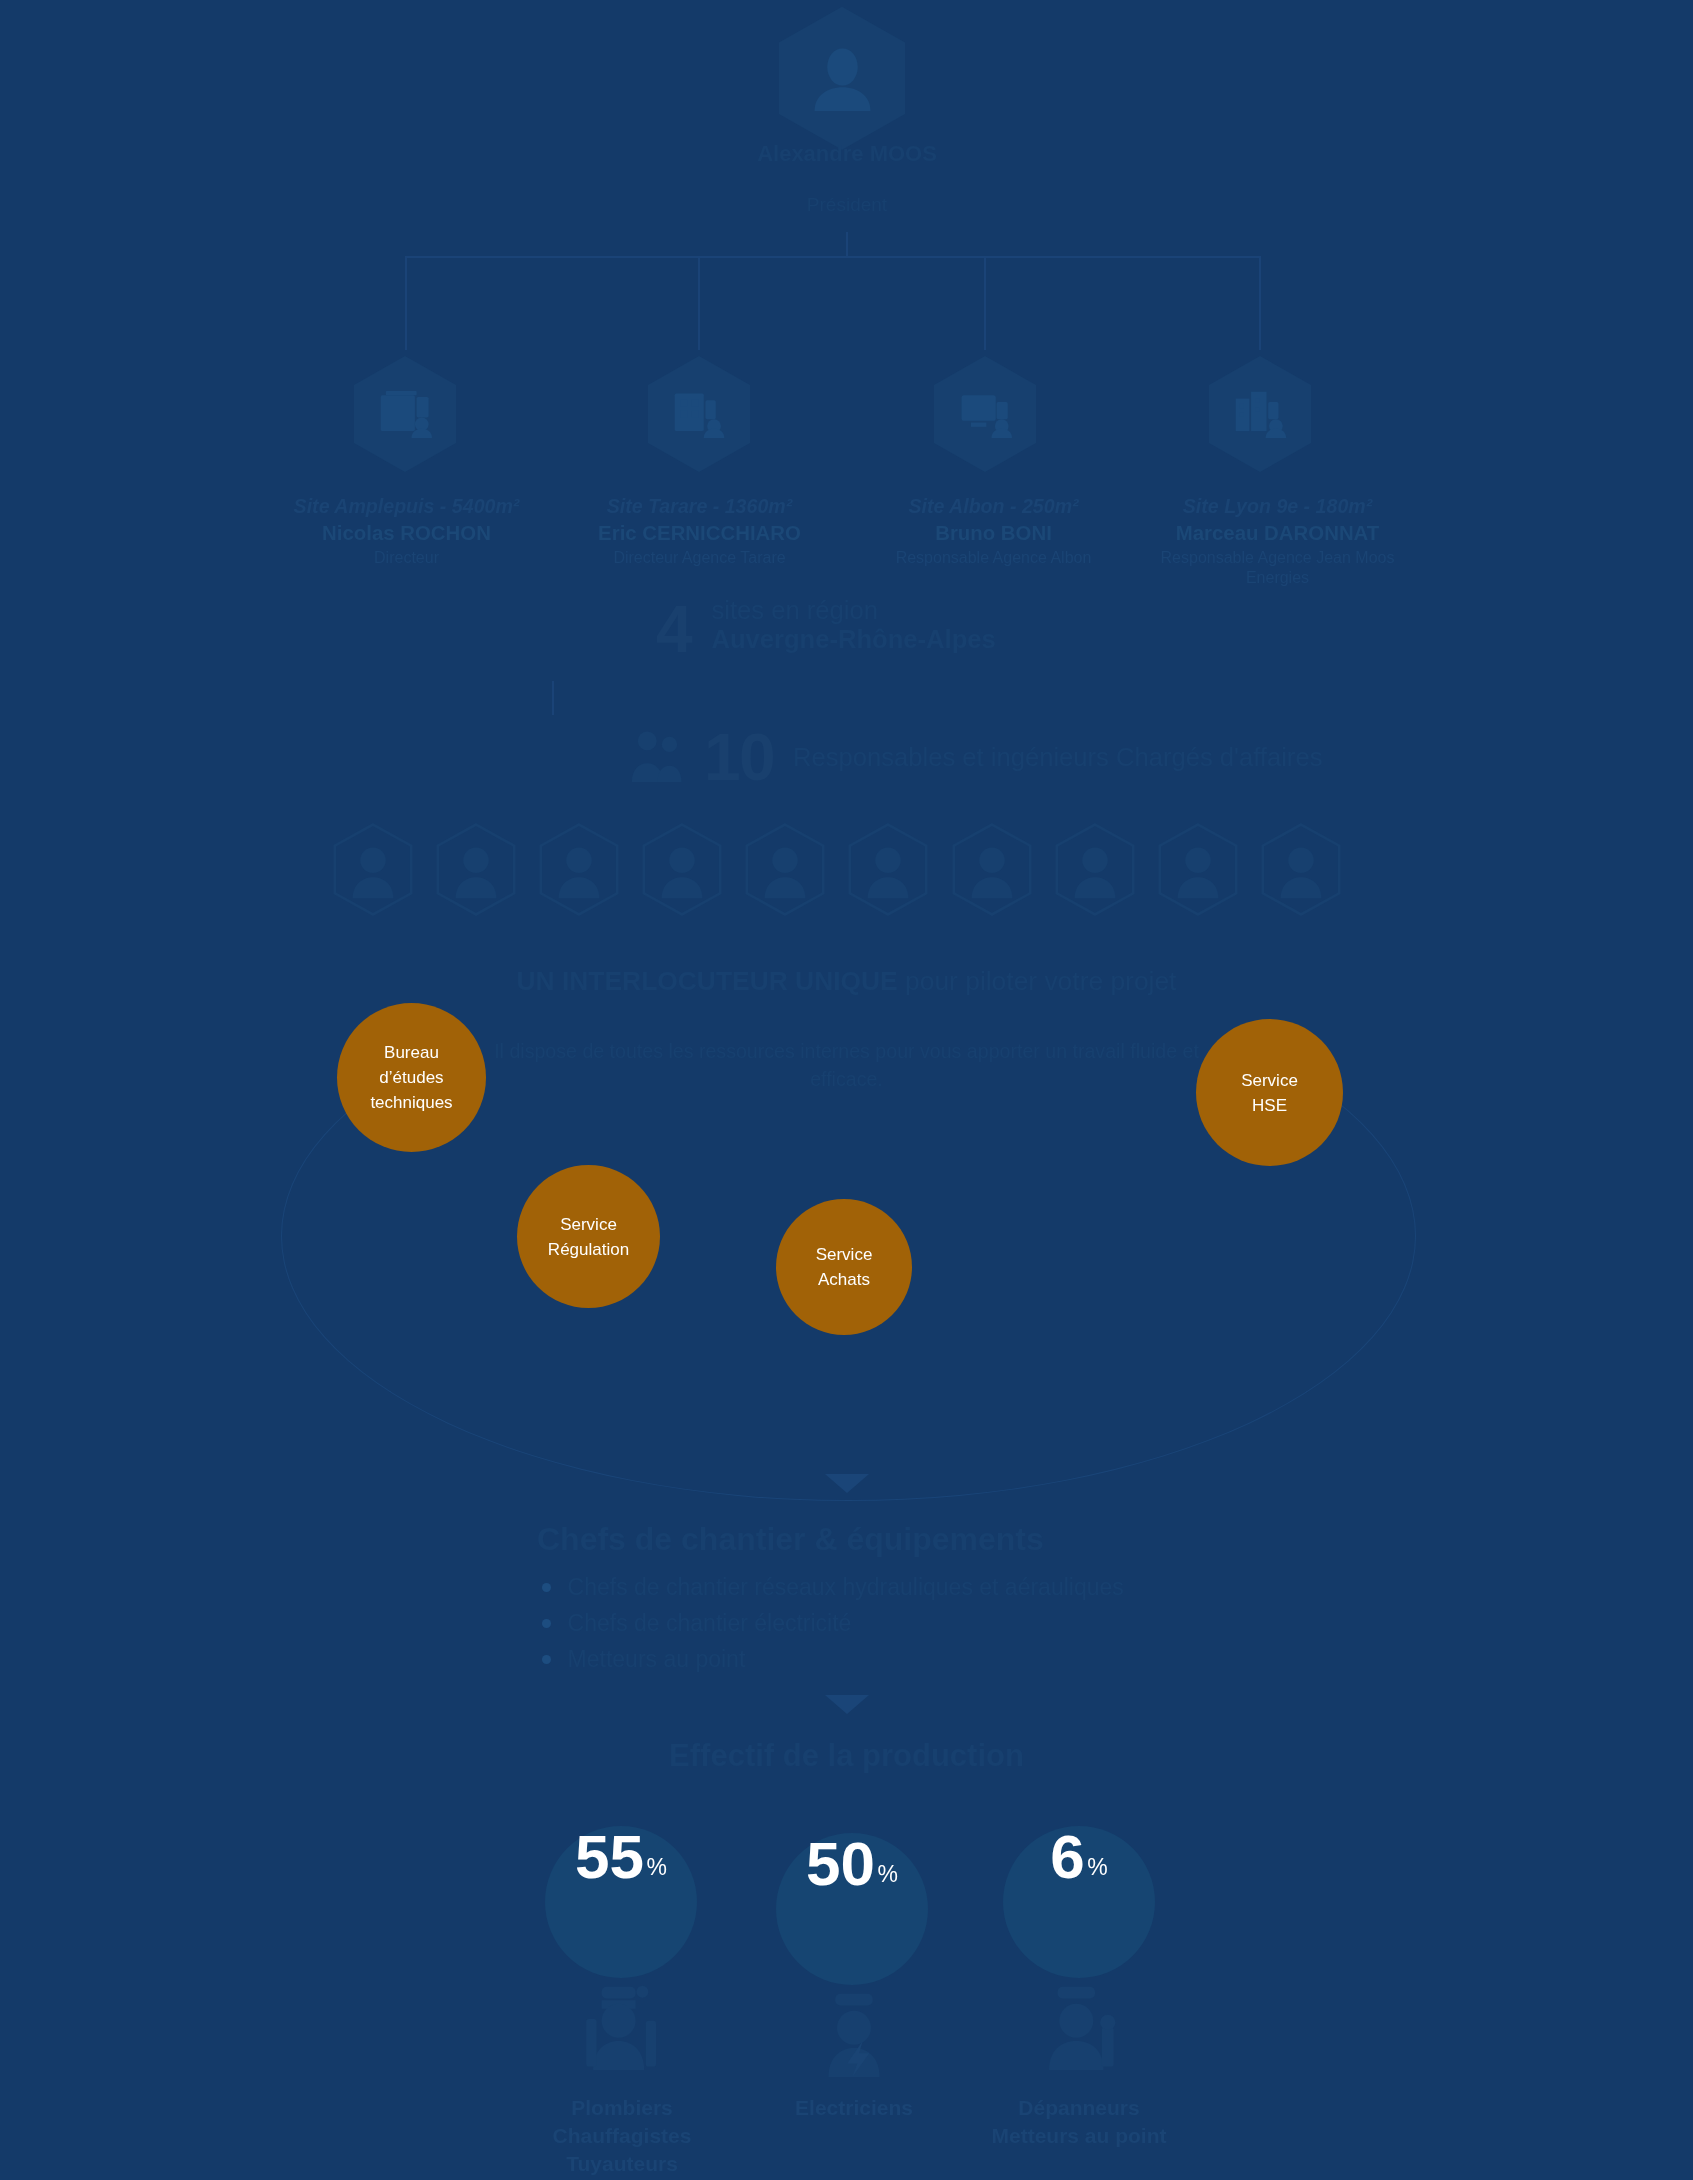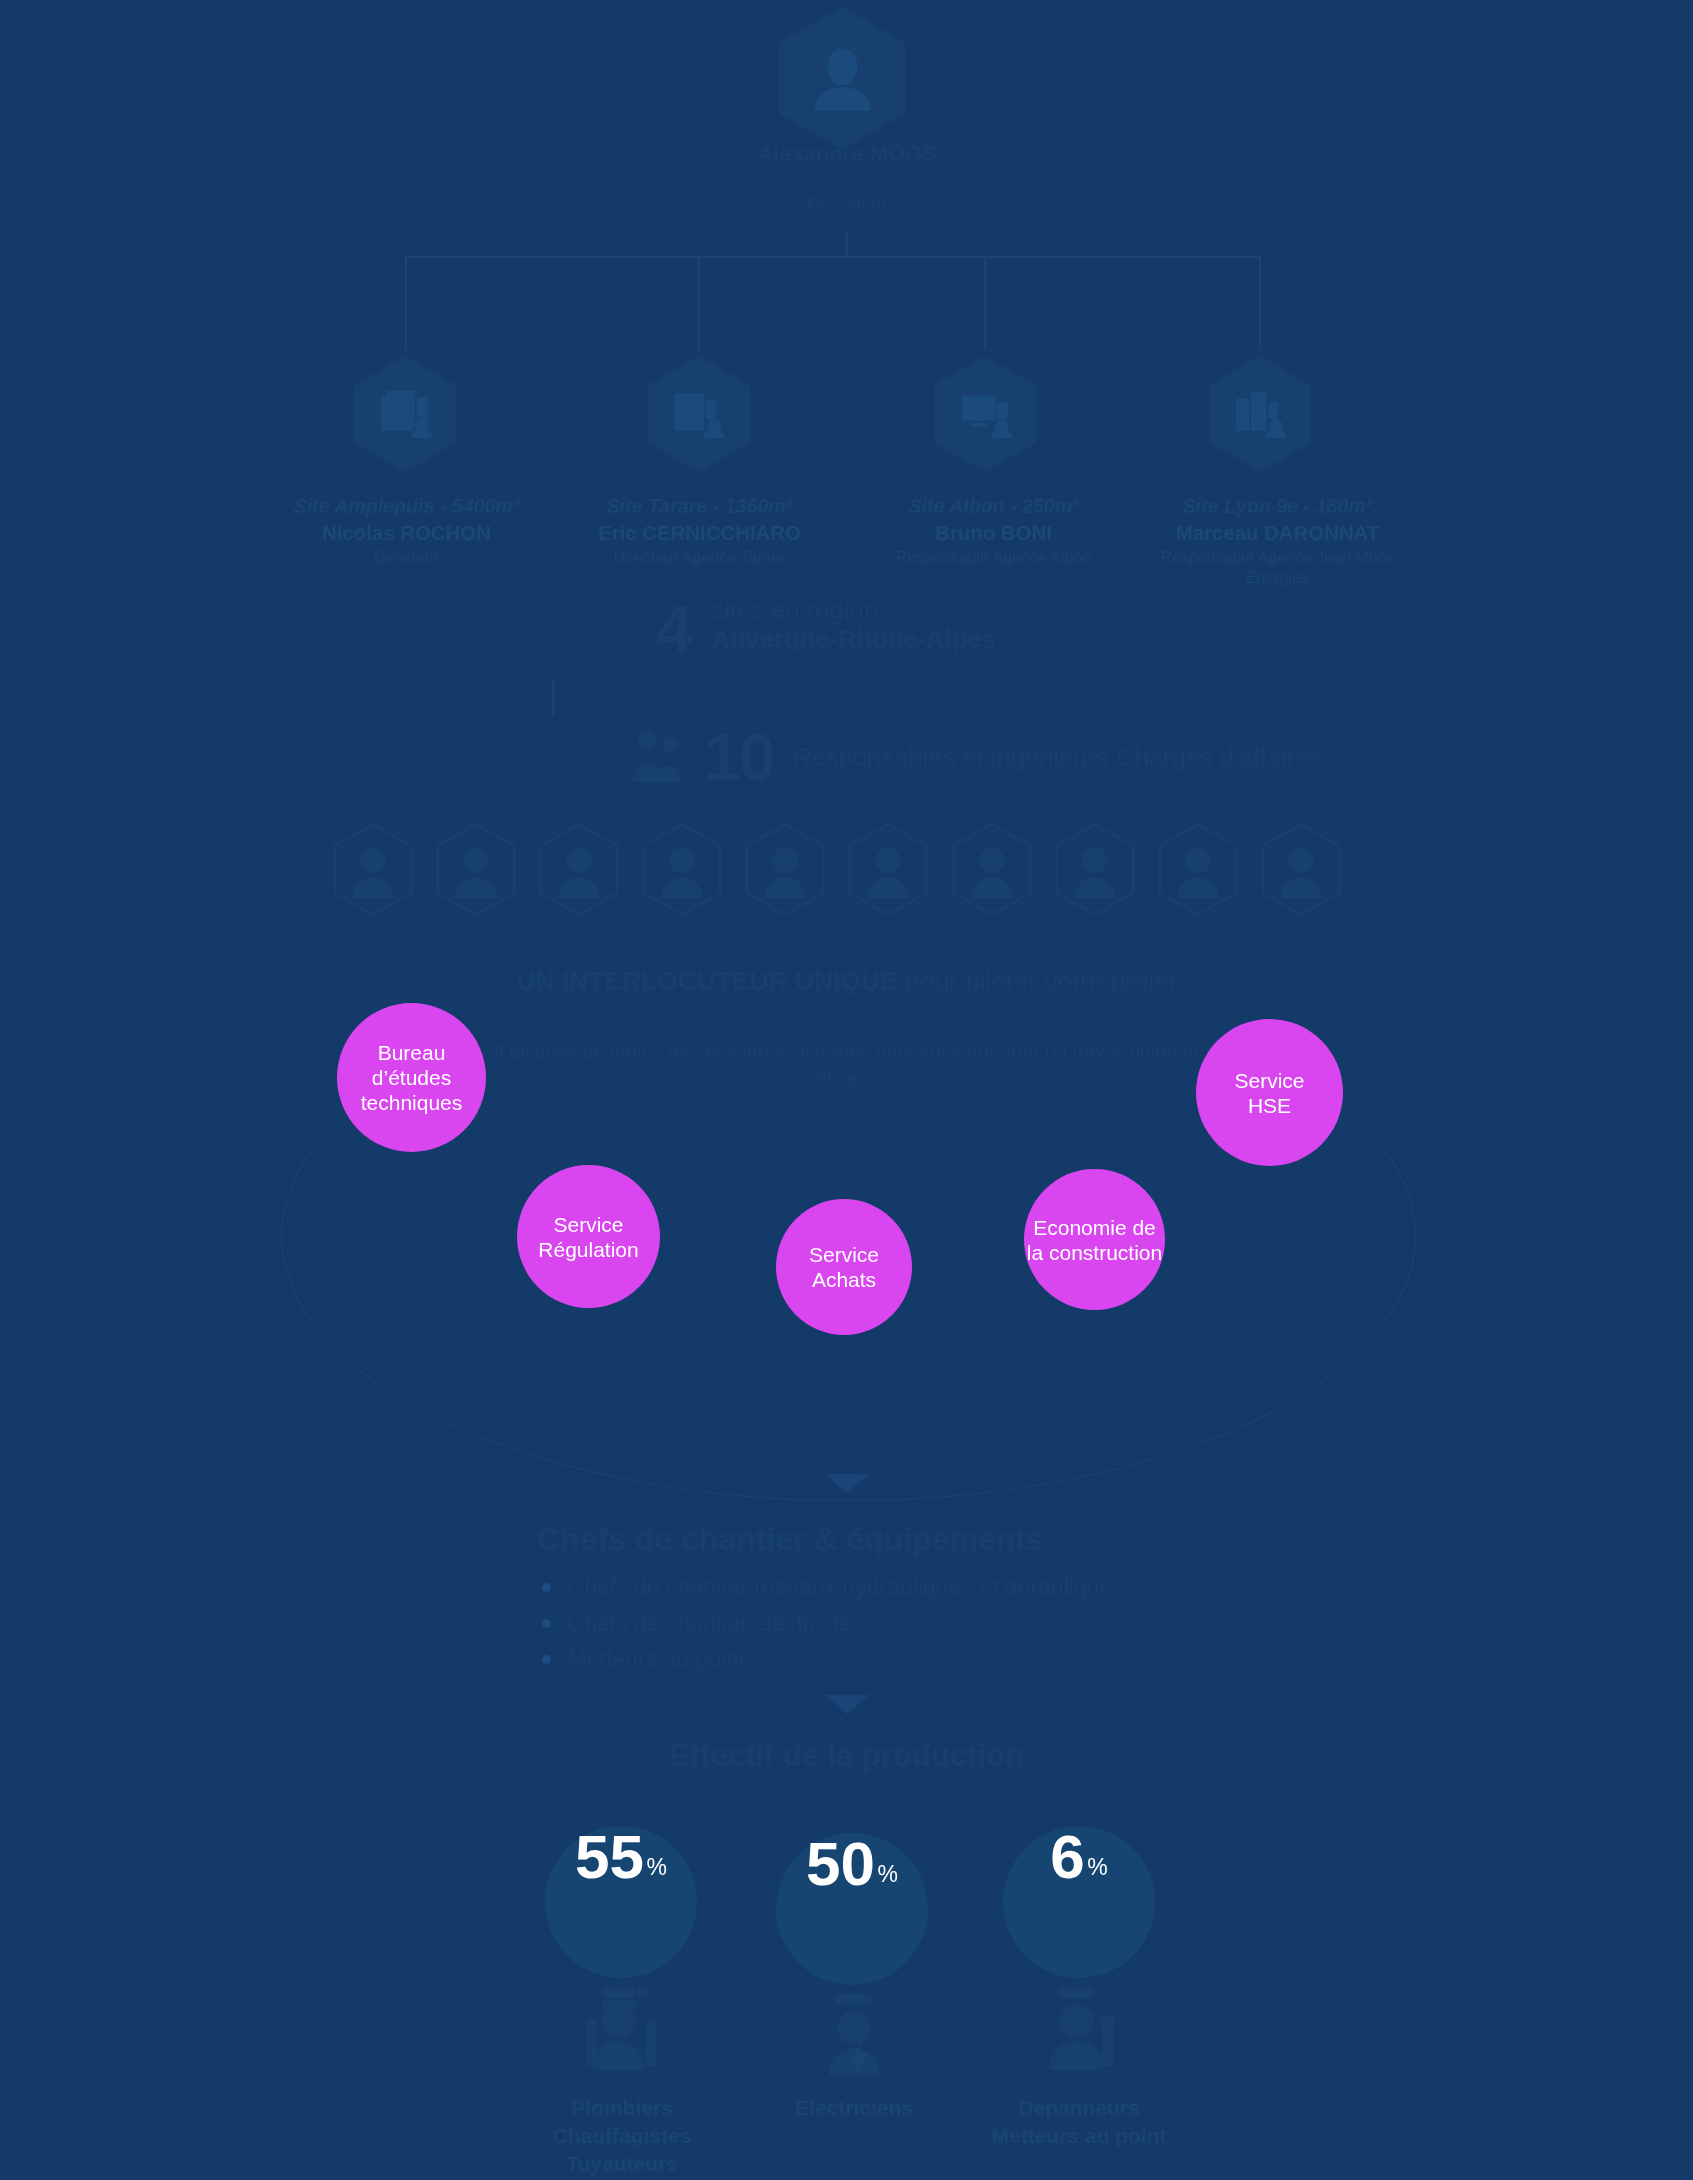--- a/index.html
+++ b/index.html
@@ -126,27 +126,27 @@
     left: 463px;
     text-align: center;
     font-size: 19.6px;
     line-height: 28px;
   }
 
   
   .bubble {
     position: absolute;
     border-radius: 50%;
-    background: #d946ef;
+    background: #a16207;
     display: flex;
     align-items: center;
     justify-content: center;
     text-align: center;
     color: #ffffff;
-    font-size: 21px;
+    font-size: 17px;
     line-height: 25px;
   }
 
   
   .arc {
     position: absolute;
     border: 1.7px solid #1a4578;
     border-radius: 50%;
     border-top-color: transparent;
     border-left-color: #1a4578;
@@ -410,22 +410,20 @@
   <div class="bubble" style="left:337px; top:1003px; width:149px; height:149px; white-space:pre-line;">Bureau
 d’études
 techniques</div>
 
   <div class="bubble" style="left:517px; top:1165px; width:143px; height:143px; white-space:pre-line;">Service
 Régulation</div>
 
   <div class="bubble" style="left:776px; top:1199px; width:136px; height:136px; white-space:pre-line;">Service
 Achats</div>
 
-  <div class="bubble" style="left:1024px; top:1169px; width:141px; height:141px; white-space:pre-line;">Economie de
-la construction</div>
 
   <div class="bubble" style="left:1196px; top:1019px; width:147px; height:147px; white-space:pre-line;">Service
 HSE</div>
 
   <div class="chev" style="left:825px; top:1474px;"></div>
 
   <div class="block-title ghost" style="left:537px; top:1521px;">Chefs de chantier &amp; équipements</div>
 
   <ul class="bullets ghost" style="left:542px; top:1569px;">
     <li>Chefs de chantier réseaux hydrauliques et aérauliques</li>

